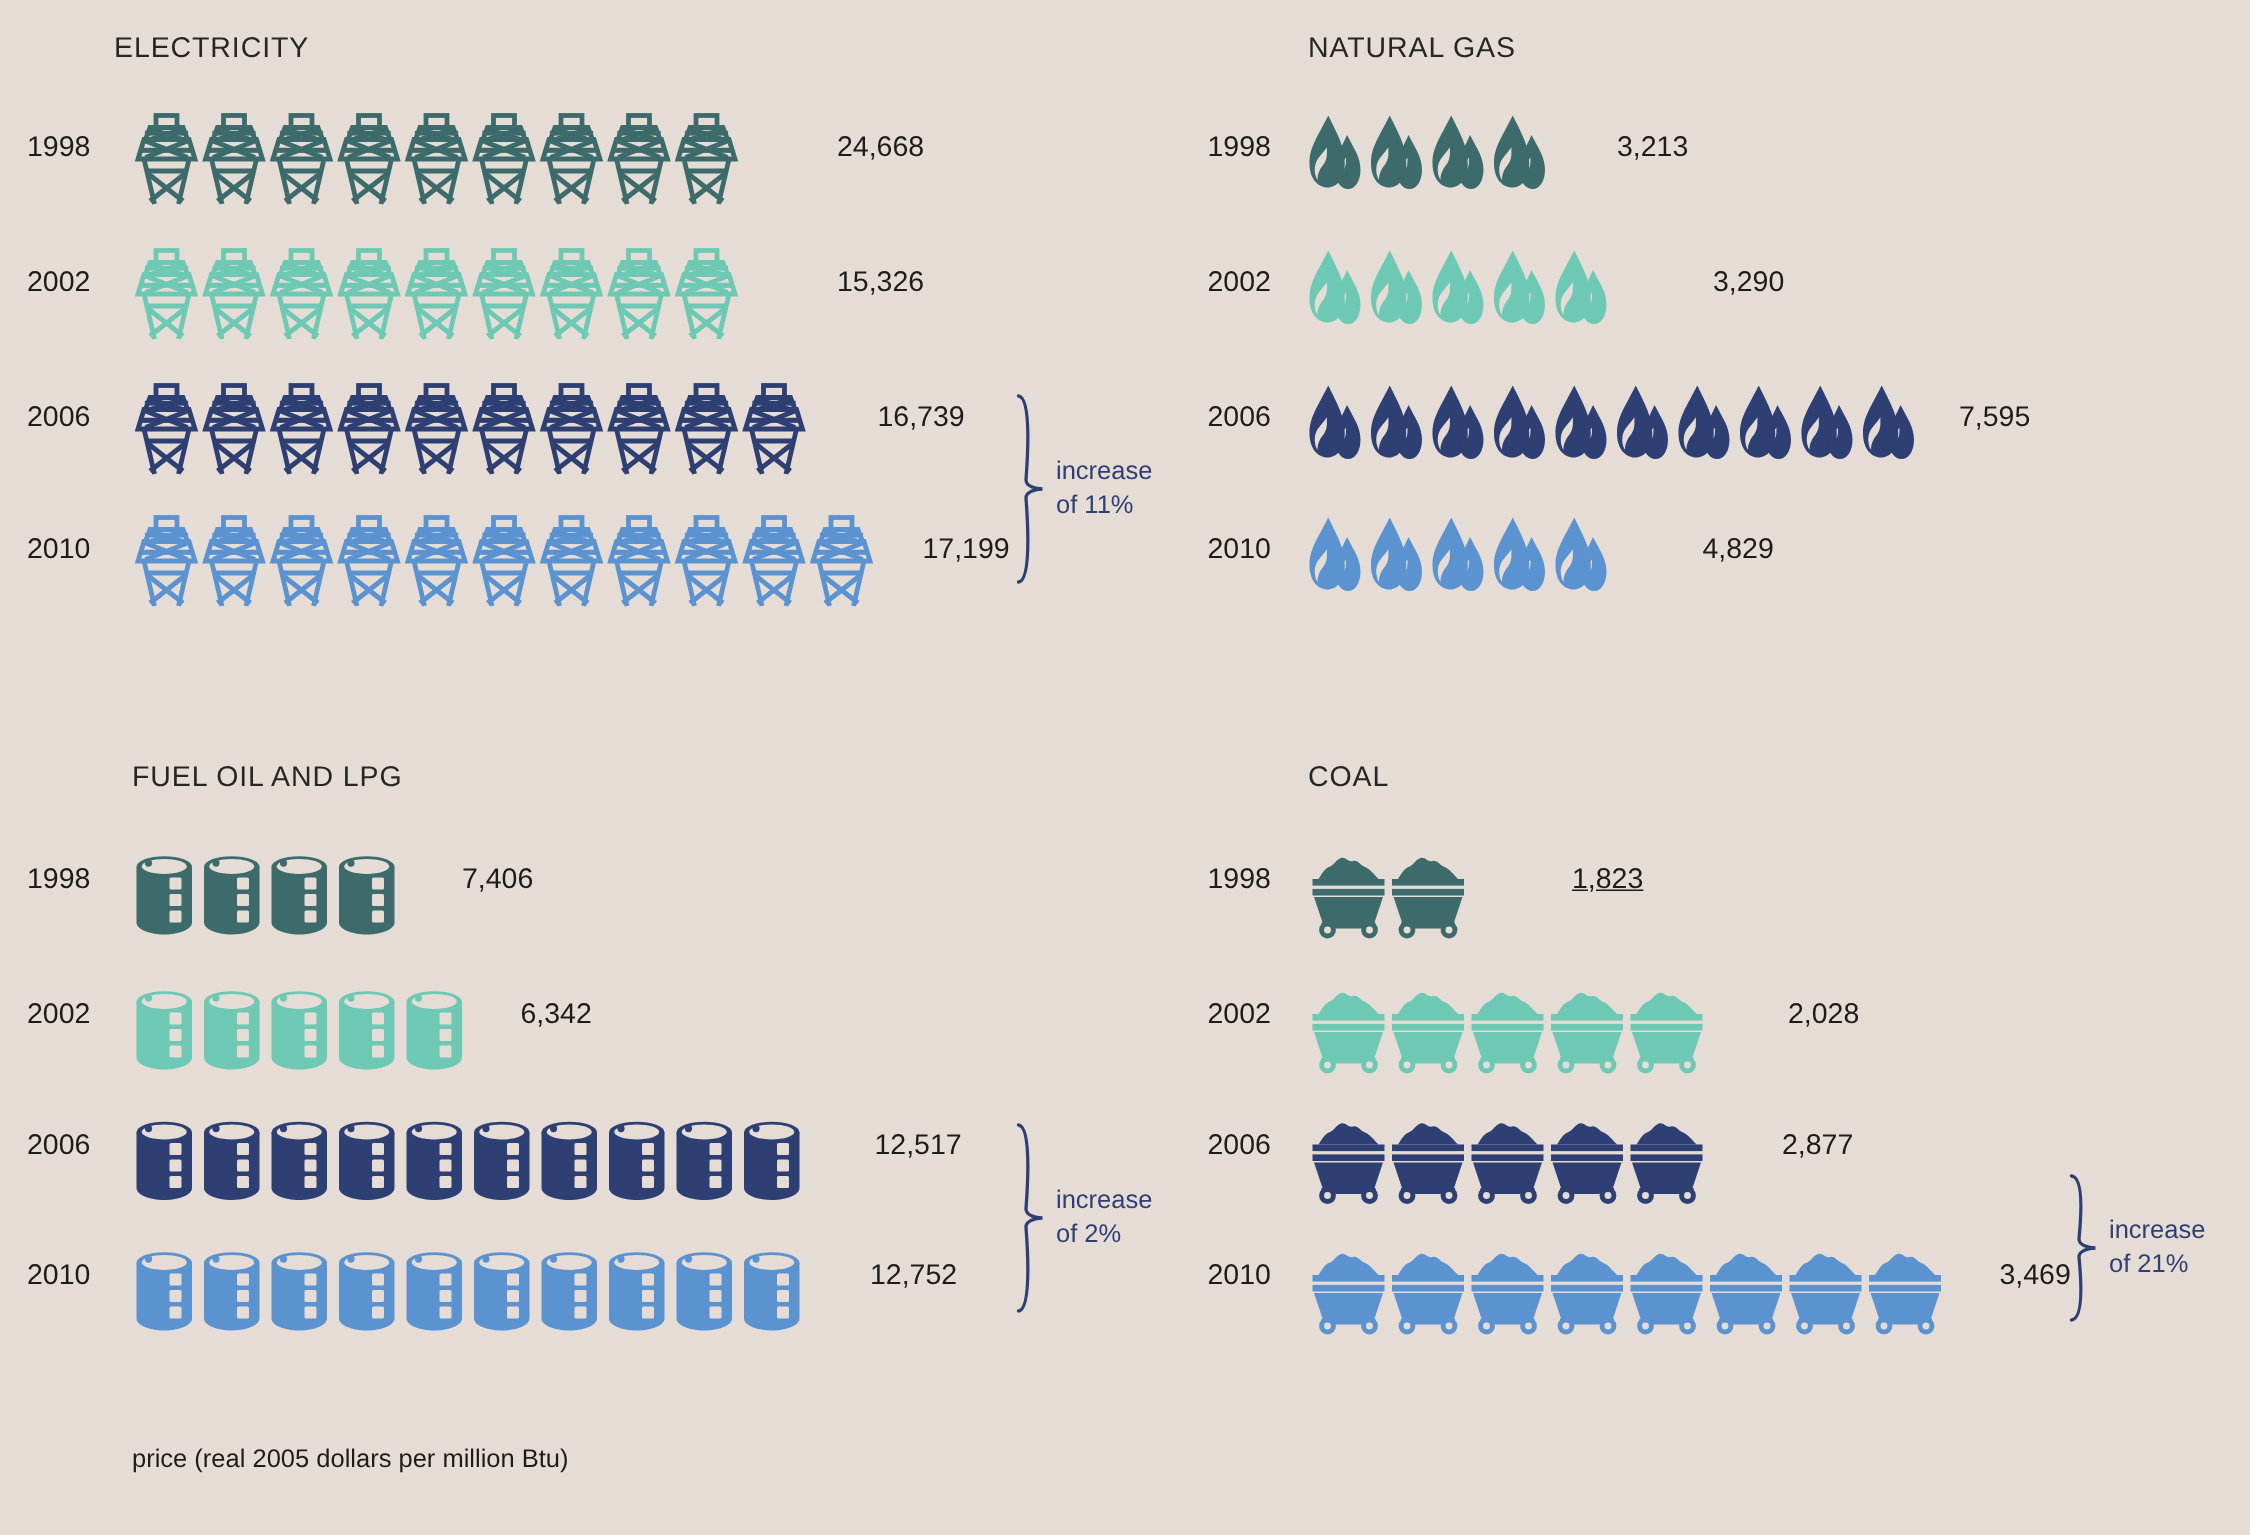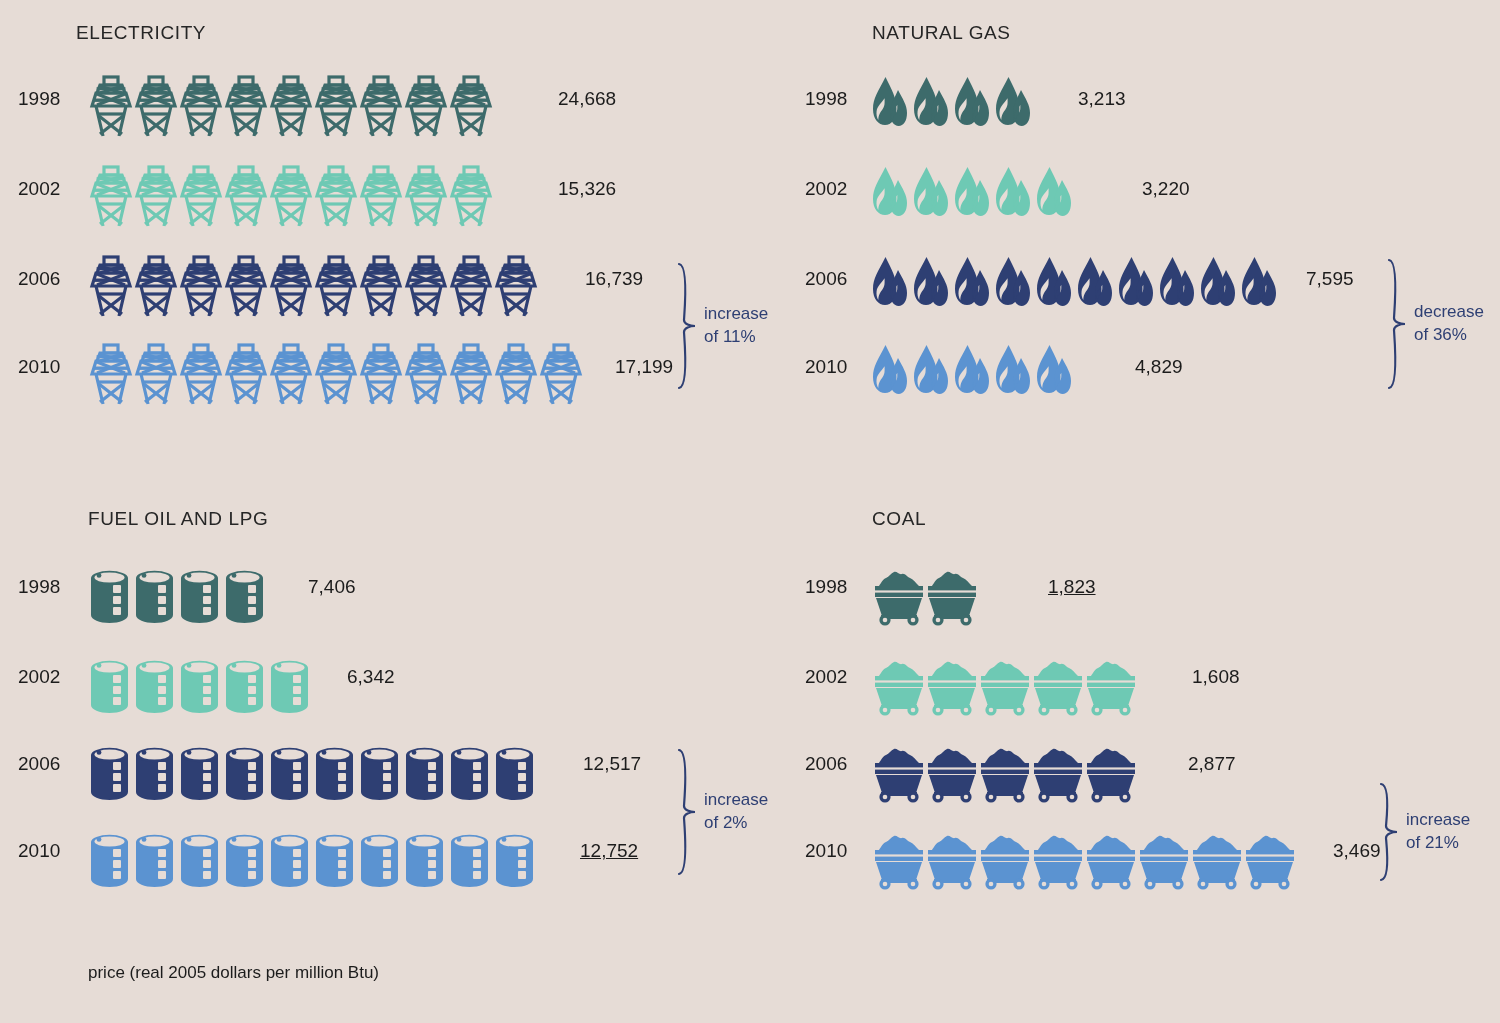--- a/index.html
+++ b/index.html
@@ -882,21 +882,21 @@
           </span>
           <span style="display:inline-block;width:41px;">
             <svg width="36" height="62" viewBox="0 0 36 62">
               <g fill="#6ec9b4">
                 <path d="M13.5 1 C6 16 1 22 1 33 C1 43 6.5 49 13 49 C19.5 49 24.5 43 24.5 33 C24.5 22 20 14 13.5 1 Z M12.6 26.5 C12.6 32 9.6 34 7.8 37.5 C6.6 39.8 6.2 42.4 6.4 44 C4.8 41.8 4.2 38.3 4.6 35.2 C5.3 29.8 9.1 27.4 12.6 22.2 Z"></path>
                 <path d="M26 14 C21.3 24.5 18 29 18 37 C18 45 22 50 26.7 50 C31.4 50 35 45 35 37 C35 29 30.7 23 26 14 Z M25.3 32 C25.3 36 23.2 37.5 21.9 40 C21 41.7 20.7 43.5 20.9 44.7 C19.7 43.1 19.3 40.6 19.6 38.3 C20.1 34.5 22.8 32.8 25.3 29 Z"></path>
               </g>
             </svg>
           </span>
         </div>
-        <div class="value" style="position:absolute;left:1142px;top:26px;">3,220</div>
+        <div class="value" style="position:absolute;left:1142px;top:26px;">3,290</div>
       </div>
       <div class="row" style="left:0px;top:242px;">
         <div class="year" style="position:absolute;left:805px;top:26px;">2006</div>
         <div class="icons" style="position:absolute;left:872px;top:4px;">
           <span style="display:inline-block;width:41px;">
             <svg width="36" height="62" viewBox="0 0 36 62">
               <g fill="#2e3f73">
                 <path d="M13.5 1 C6 16 1 22 1 33 C1 43 6.5 49 13 49 C19.5 49 24.5 43 24.5 33 C24.5 22 20 14 13.5 1 Z M12.6 26.5 C12.6 32 9.6 34 7.8 37.5 C6.6 39.8 6.2 42.4 6.4 44 C4.8 41.8 4.2 38.3 4.6 35.2 C5.3 29.8 9.1 27.4 12.6 22.2 Z"></path>
                 <path d="M26 14 C21.3 24.5 18 29 18 37 C18 45 22 50 26.7 50 C31.4 50 35 45 35 37 C35 29 30.7 23 26 14 Z M25.3 32 C25.3 36 23.2 37.5 21.9 40 C21 41.7 20.7 43.5 20.9 44.7 C19.7 43.1 19.3 40.6 19.6 38.3 C20.1 34.5 22.8 32.8 25.3 29 Z"></path>
               </g>
@@ -1015,29 +1015,20 @@
           <span style="display:inline-block;width:41px;">
             <svg width="36" height="62" viewBox="0 0 36 62">
               <g fill="#5b93d1">
                 <path d="M13.5 1 C6 16 1 22 1 33 C1 43 6.5 49 13 49 C19.5 49 24.5 43 24.5 33 C24.5 22 20 14 13.5 1 Z M12.6 26.5 C12.6 32 9.6 34 7.8 37.5 C6.6 39.8 6.2 42.4 6.4 44 C4.8 41.8 4.2 38.3 4.6 35.2 C5.3 29.8 9.1 27.4 12.6 22.2 Z"></path>
                 <path d="M26 14 C21.3 24.5 18 29 18 37 C18 45 22 50 26.7 50 C31.4 50 35 45 35 37 C35 29 30.7 23 26 14 Z M25.3 32 C25.3 36 23.2 37.5 21.9 40 C21 41.7 20.7 43.5 20.9 44.7 C19.7 43.1 19.3 40.6 19.6 38.3 C20.1 34.5 22.8 32.8 25.3 29 Z"></path>
               </g>
             </svg>
           </span>
         </div>
         <div class="value" style="position:absolute;left:1135px;top:26px;">4,829</div>
-      </div>
-      <div class="brace-wrap" style="left:1386px;top:258px;">
-        <svg width="22" height="132" viewBox="0 0 22 132">
-          <path d="M3 2 C13 3 8 58 8 60 C8 64 14 66 19 66 C14 66 8 68 8 72 C8 74 13 129 3 130" fill="none" stroke="#2e3f73" stroke-width="2.2" stroke-linecap="round"></path>
-        </svg>
-        <div class="brace-label">
-          <div>decrease</div>
-          <div>of 36%</div>
-        </div>
       </div>
     </div>
     <div class="panel" style="left:0px;top:0px;width:1500px;height:1023px;">
       <div class="panel-title" style="position:absolute;left:88px;top:508px;">FUEL OIL AND LPG</div>
       <div class="row" style="left:0px;top:550px;">
         <div class="year" style="position:absolute;left:18px;top:26px;">1998</div>
         <div class="icons" style="position:absolute;left:88px;top:4px;">
           <span style="display:inline-block;width:45px;">
             <svg width="44" height="58" viewBox="0 0 44 58">
               <g fill="#3d6b6b">
@@ -1485,21 +1476,21 @@
               <ellipse cx="21.5" cy="9.6" rx="15" ry="5" fill="#e6dcd6"></ellipse>
               <circle cx="11" cy="7.4" r="2.4" fill="#5b93d1"></circle>
               <g fill="#e6dcd6">
                 <rect x="25" y="17" width="8" height="8" rx="1"></rect>
                 <rect x="25" y="28" width="8" height="8" rx="1"></rect>
                 <rect x="25" y="39" width="8" height="8" rx="1"></rect>
               </g>
             </svg>
           </span>
         </div>
-        <div class="value" style="position:absolute;left:580px;top:26px;text-decoration:underline;">12,752</div>
+        <div class="value" style="position:absolute;left:580px;top:26px;">12,752</div>
       </div>
       <div class="brace-wrap" style="left:676px;top:748px;">
         <svg width="22" height="128" viewBox="0 0 22 128">
           <path d="M3 2 C13 3 8 56 8 58 C8 62 14 64 19 64 C14 64 8 66 8 70 C8 72 13 125 3 126" fill="none" stroke="#2e3f73" stroke-width="2.2" stroke-linecap="round"></path>
         </svg>
         <div class="brace-label">
           <div>increase</div>
           <div>of 2%</div>
         </div>
       </div>
@@ -1614,21 +1605,21 @@
                 <path d="M4 32 L50 32 L44 50 L10 50 Z"></path>
                 <rect x="9" y="49" width="36" height="4"></rect>
                 <circle cx="13" cy="54" r="5.6"></circle>
                 <circle cx="41" cy="54" r="5.6"></circle>
               </g>
               <circle cx="13" cy="54" r="2.3" fill="#e6dcd6"></circle>
               <circle cx="41" cy="54" r="2.3" fill="#e6dcd6"></circle>
             </svg>
           </span>
         </div>
-        <div class="value" style="position:absolute;left:1192px;top:26px;">1,608</div>
+        <div class="value" style="position:absolute;left:1192px;top:26px;">2,028</div>
       </div>
       <div class="row" style="left:0px;top:727px;">
         <div class="year" style="position:absolute;left:805px;top:26px;">2006</div>
         <div class="icons" style="position:absolute;left:872px;top:4px;">
           <span style="display:inline-block;width:53px;">
             <svg width="54" height="60" viewBox="0 0 54 60">
               <g fill="#2e3f73">
                 <path d="M7 20 C9 17 11 13 14 12 C17 11 19 7 22 6 C25 5 27 9 30 8 C33 7 35 11 38 12 C41 13 44 17 47 20 Z"></path>
                 <rect x="3" y="20" width="48" height="4.4"></rect>
                 <rect x="3" y="26.6" width="48" height="4.4"></rect>

